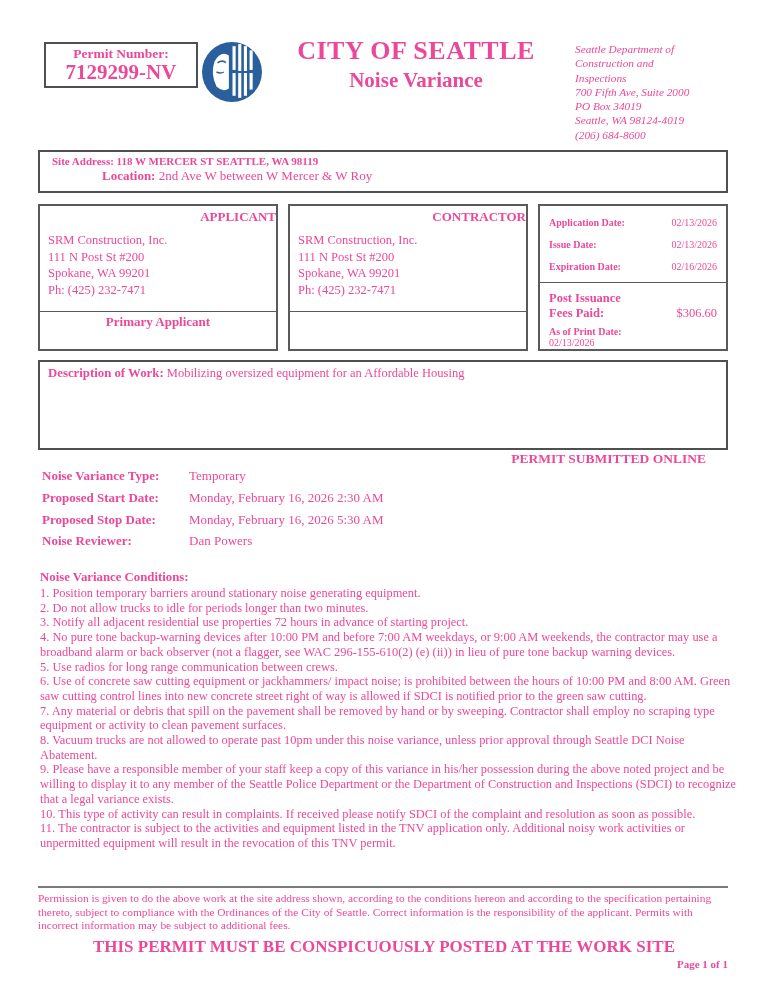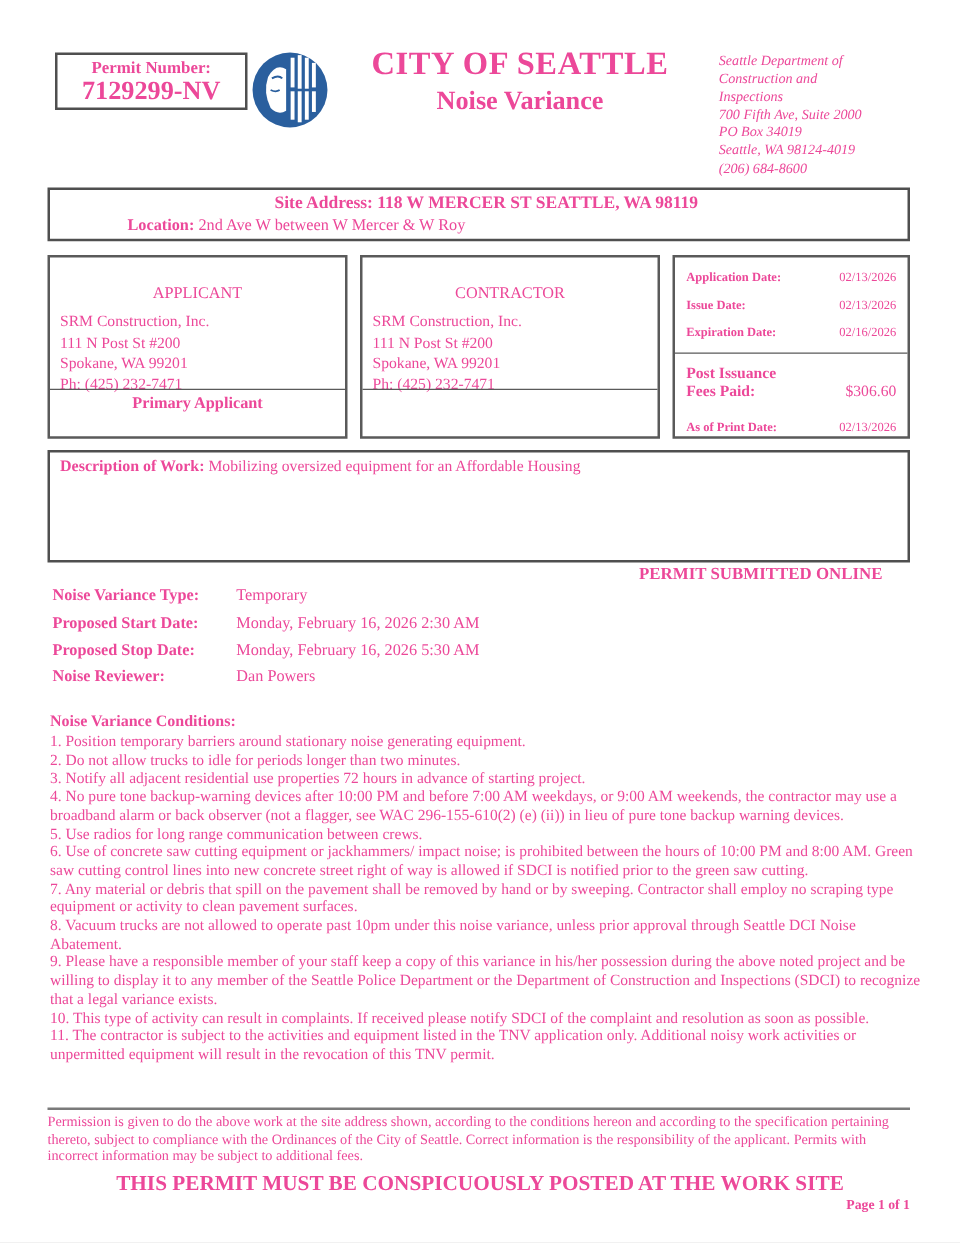--- a/index.html
+++ b/index.html
@@ -20,30 +20,30 @@
   .doc-title { position:absolute; left:266px; top:36px; width:300px; text-align:center; }
   .doc-title .line1 { font-size:26px; font-weight:bold; letter-spacing:0.5px; }
   .doc-title .line2 { font-size:21px; font-weight:bold; margin-top:2px; }
   .dept-address { position:absolute; left:575px; top:42px; width:165px; font-size:11.3px; line-height:14.3px;font-style:italic; }
 
   
   .site-box {
     position:absolute; left:38px; top:150px; width:690px; height:43px;
     border:2px solid #4f4f4f; padding:3px 0 0 12px;
   }
-  .site-line1 { font-weight:bold; font-size:14px;text-align:center; }
+  .site-line1 { font-weight:bold; font-size:11px; }
   .site-line2 { font-size:13px; padding-left:50px; margin-top:1px; }
   .site-line2 b { font-size:13px; }
 
   
   .col-box { position:absolute; top:204px; height:147px; border:2px solid #5a5a5a; background:#fff; }
   .box-applicant  { left:38px;  width:240px; }
   .box-contractor { left:288px; width:240px; }
   .box-dates      { left:538px; width:190px; }
-  .box-heading { text-align:center; font-weight:normal; font-size:13px; padding-top:20px; }
+  .box-heading { text-align:right; font-weight:bold; font-size:13px; padding-top:3px; }
   .box-lines { padding:7px 6px 0 8px; font-size:12.5px; line-height:16.5px; }
   .box-footer {
     position:absolute; bottom:0; left:0; right:0; height:38px;
     border-top:1.5px solid #5a5a5a; text-align:center;
     font-weight:bold; font-size:13px; line-height:20px;
   }
   .dates-row { display:flex; justify-content:space-between; padding:0 9px; font-size:10px; margin-top:11px; }
   .dates-row .lbl { font-weight:bold; }
   .dates-divider { border-top:1.5px solid #5a5a5a; margin-top:10px; }
   .fees-block { padding:8px 9px 0 9px; font-size:12.5px; }
@@ -164,21 +164,21 @@
       <span>02/16/2026</span>
     </div>
     <div class="dates-divider"></div>
     <div class="fees-block">
       <div class="fees-line1">Post Issuance</div>
       <div class="fees-line2">
         <span class="lbl">Fees Paid:</span>
         <span>$306.60</span>
       </div>
     </div>
-    <div class="dates-row" style="margin-top:16px;">
+    <div class="dates-row" style="margin-top:5px;flex-direction:column;">
       <span class="lbl">As of Print Date:</span>
       <span>02/13/2026</span>
     </div>
   </div>
 
   <div class="desc-box">
     <b>Description of Work:</b><span> Mobilizing oversized equipment for an Affordable Housing</span>
   </div>
   <div class="permit-online">PERMIT SUBMITTED ONLINE</div>
 

